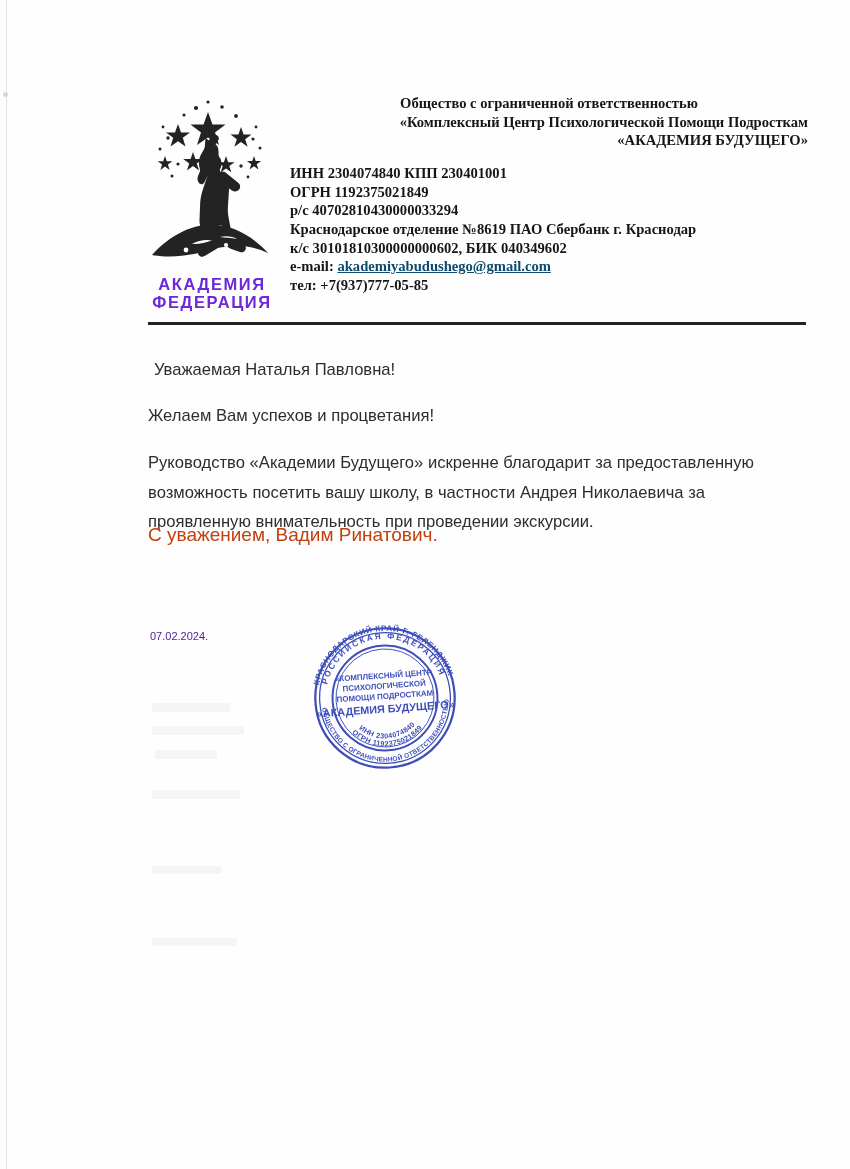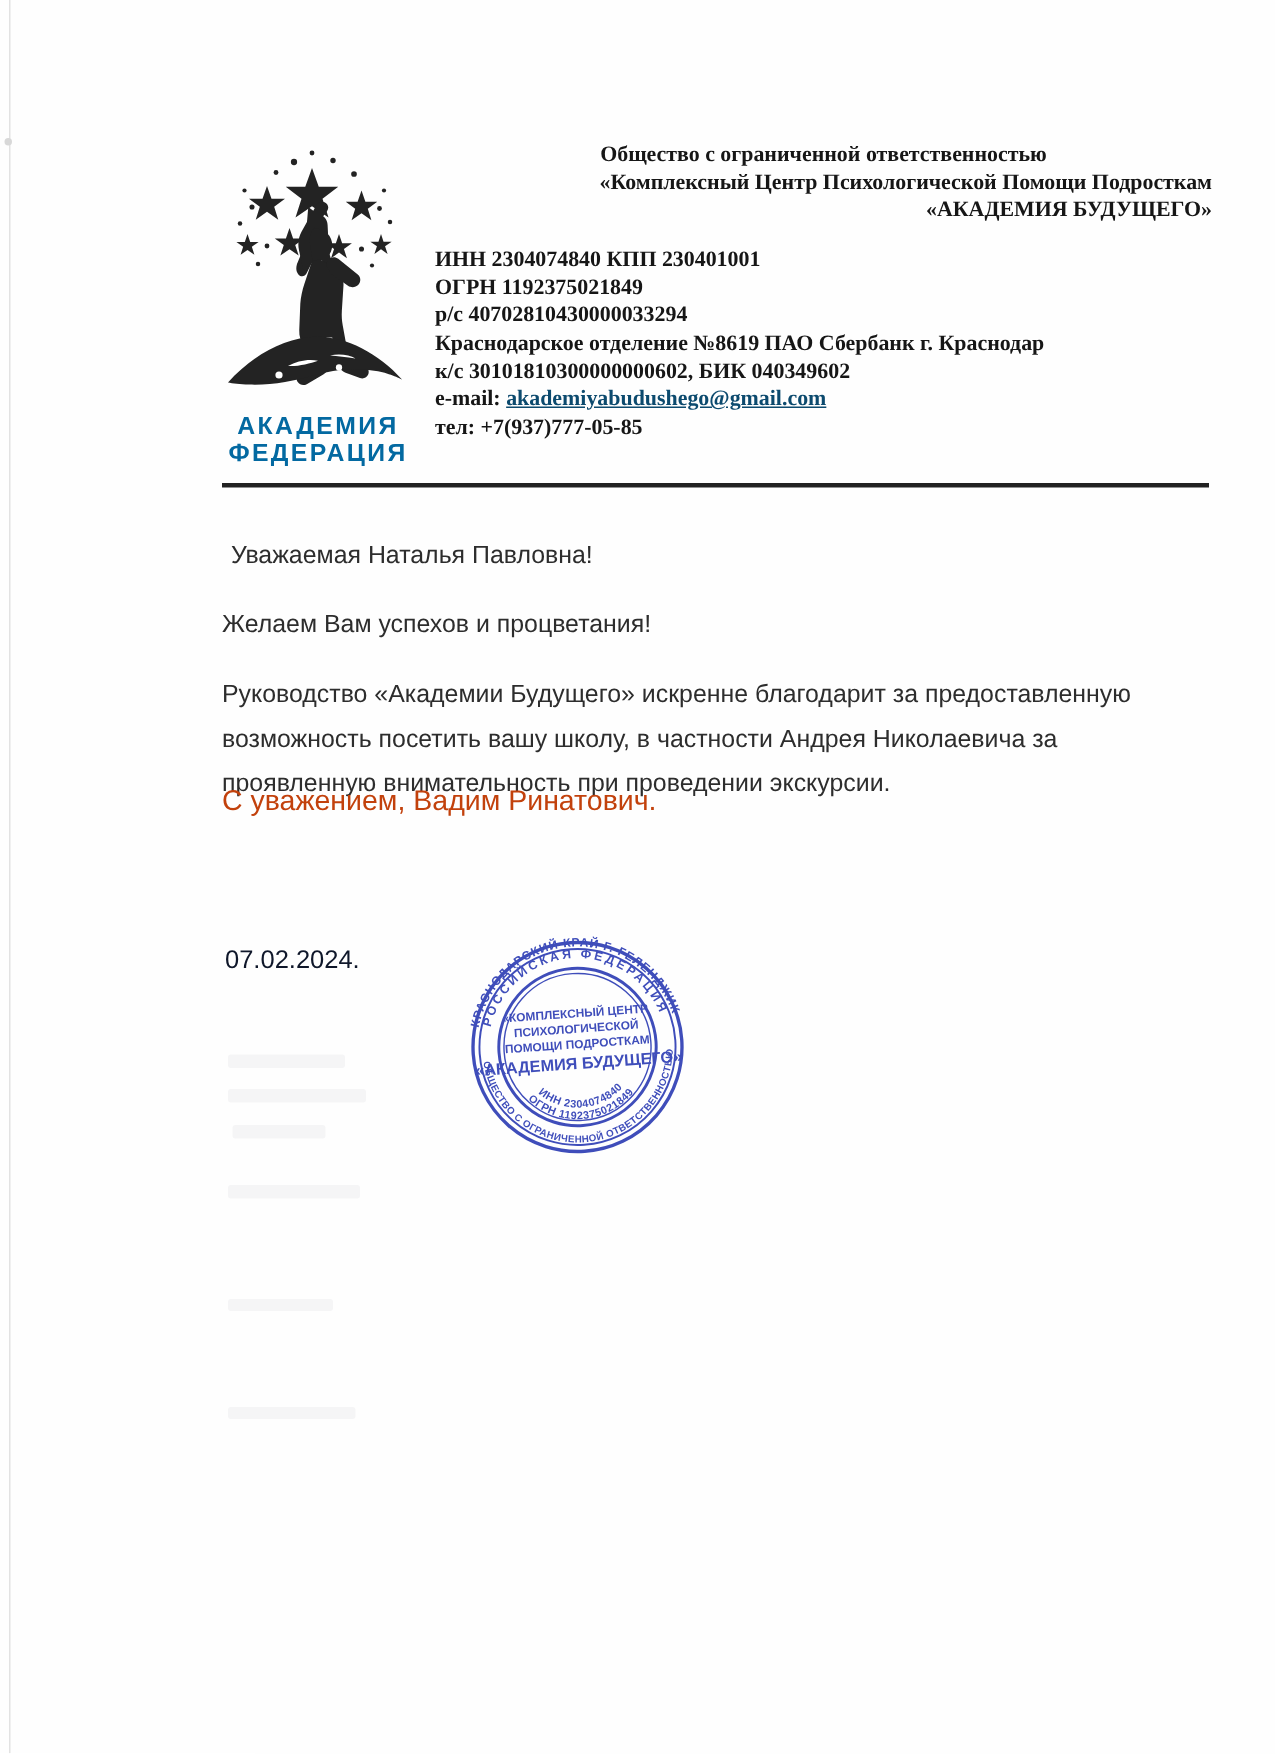--- a/index.html
+++ b/index.html
@@ -59,21 +59,21 @@
     height: 180px;
   }
   .logo-words {
     margin-top: 1px;
     text-align: center;
     font-family: "Liberation Sans", sans-serif;
     font-weight: bold;
     font-size: 16.5px;
     letter-spacing: 1.6px;
     line-height: 1.12;
-    color: #0369a1;
+    color: #6d28d9;
   }
 
   .company-block {
     flex: 1 1 auto;
     padding-left: 14px;
     padding-top: 4px;
     font-family: "Liberation Serif", serif;
     font-weight: bold;
     font-size: 14.6px;
     line-height: 1.28;
@@ -137,22 +137,22 @@
     top: 524px;
     font-family: "Liberation Sans", sans-serif;
     font-size: 19px;
     color: #c2410c;
   }
   .date {
     position: absolute;
     left: 150px;
     top: 630px;
     font-family: "Liberation Sans", sans-serif;
-    font-size: 17px;
-    color: #0f172a;
+    font-size: 11px;
+    color: #4c1d95;
     text-align: center;
   }
 
   
   .seal {
     position: absolute;
     left: 299px;
     top: 612px;
     width: 172px;
     height: 172px;

